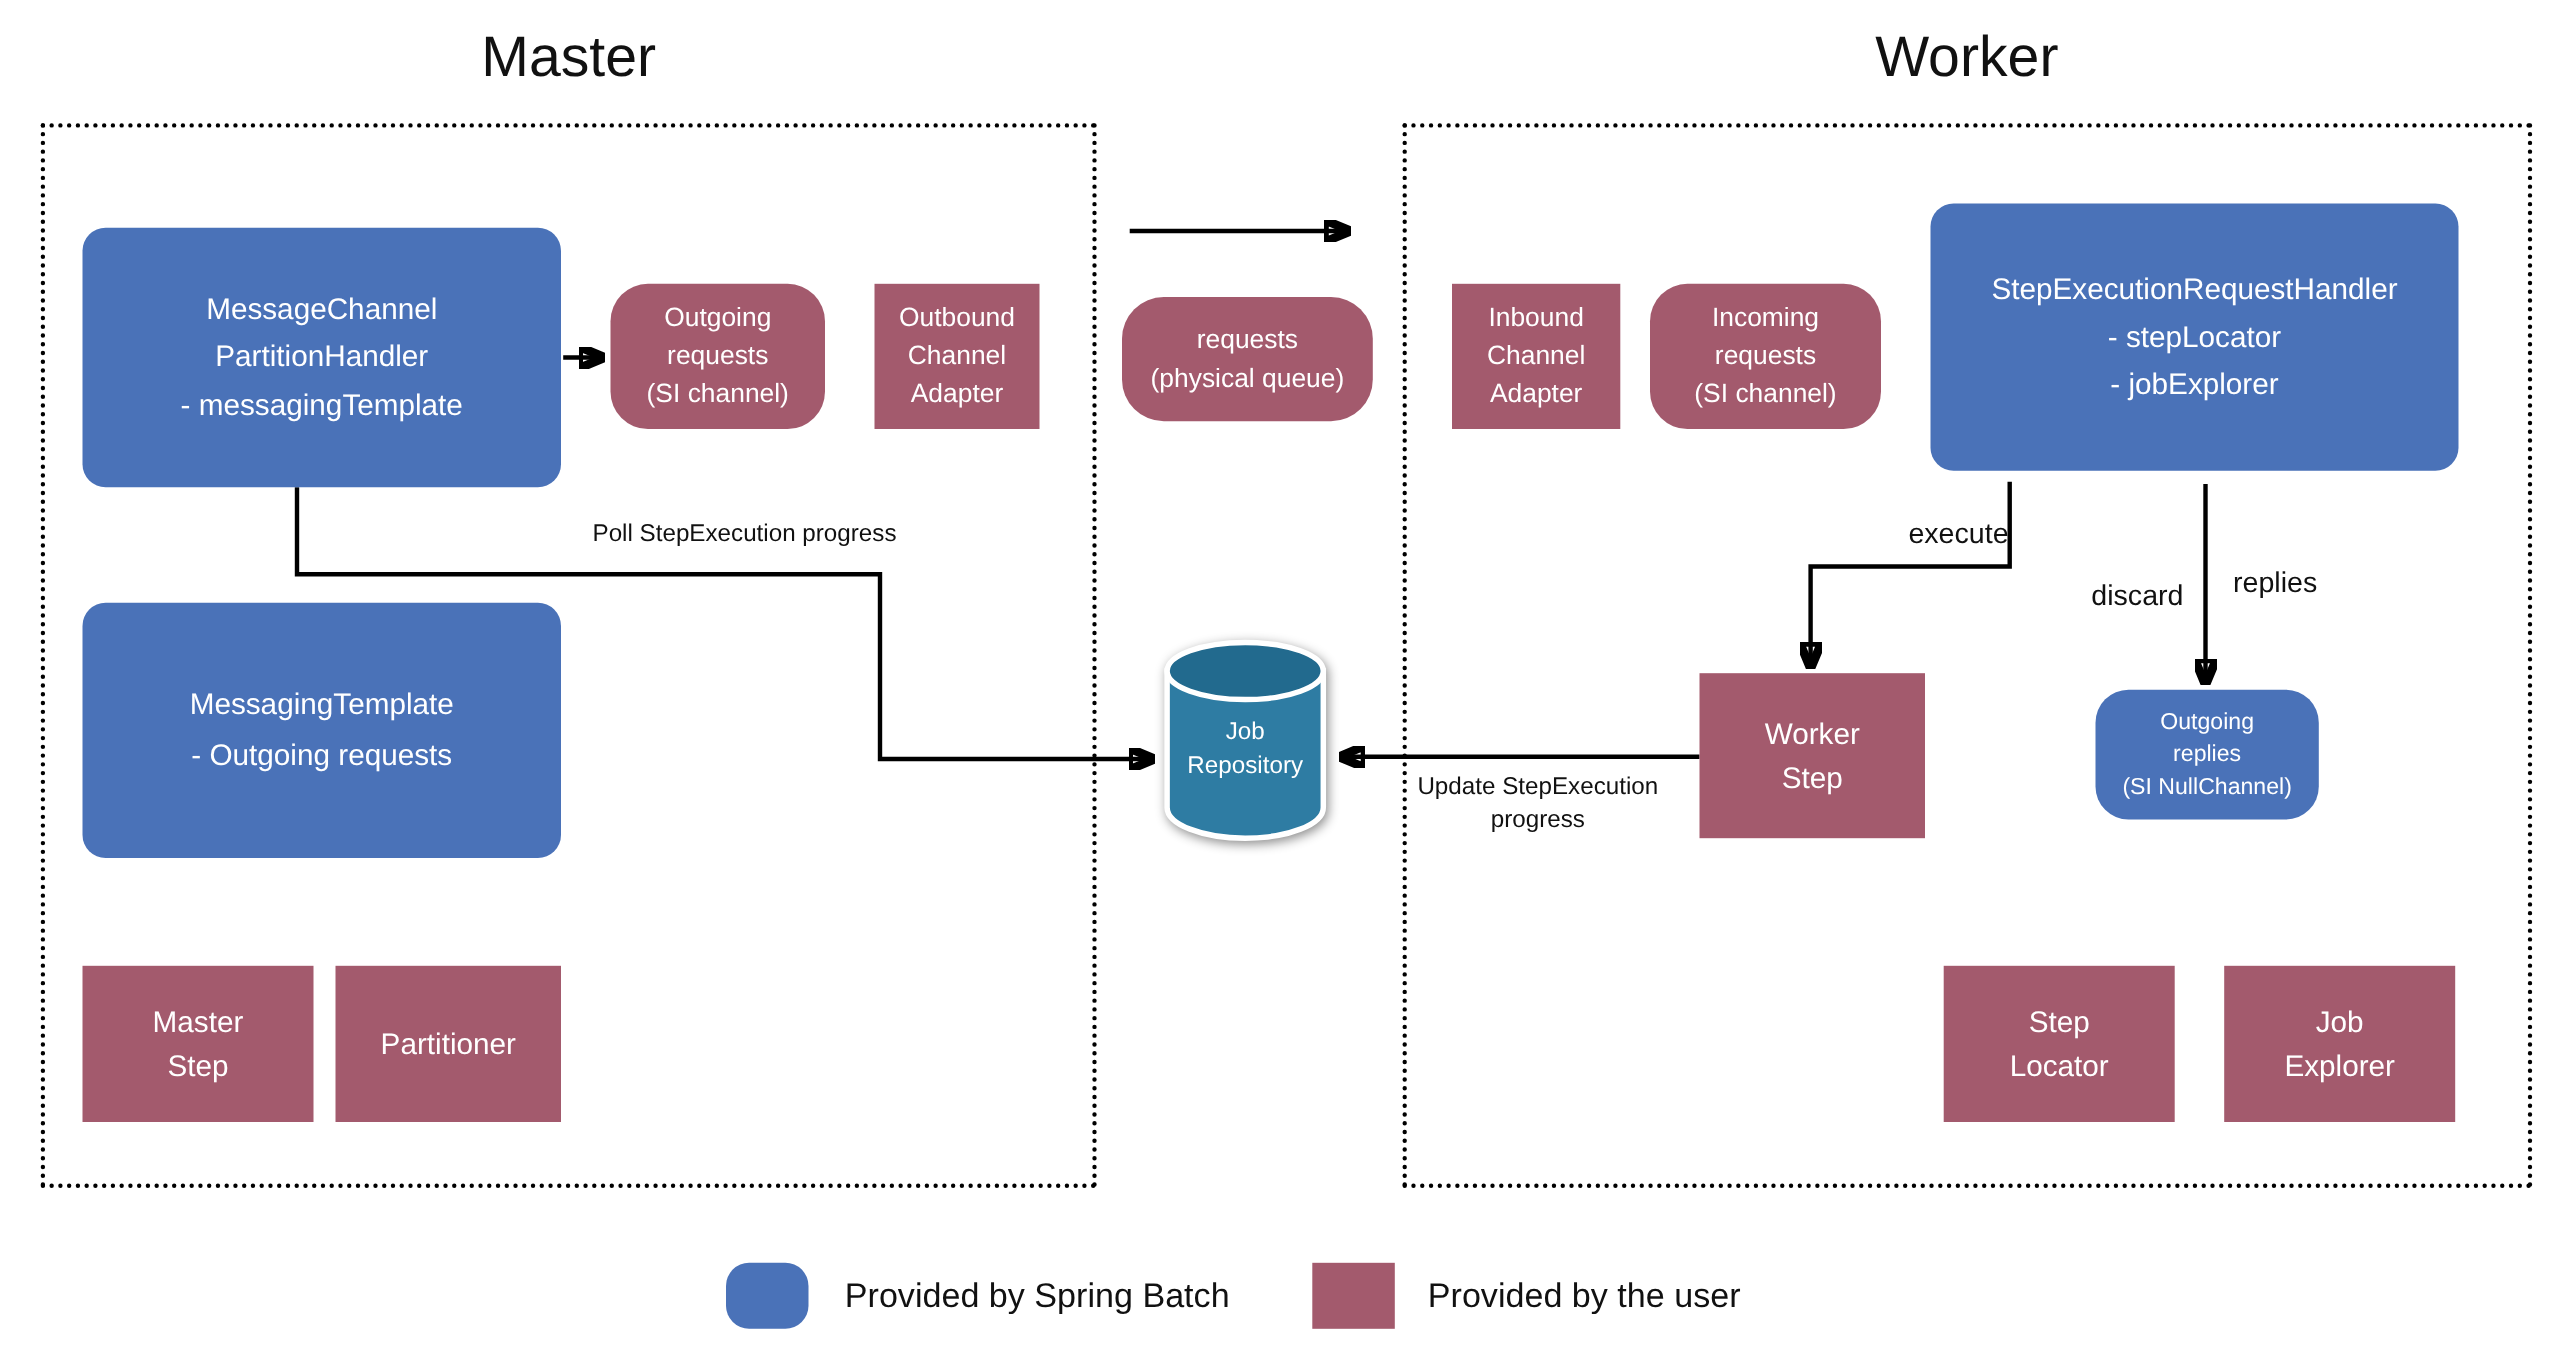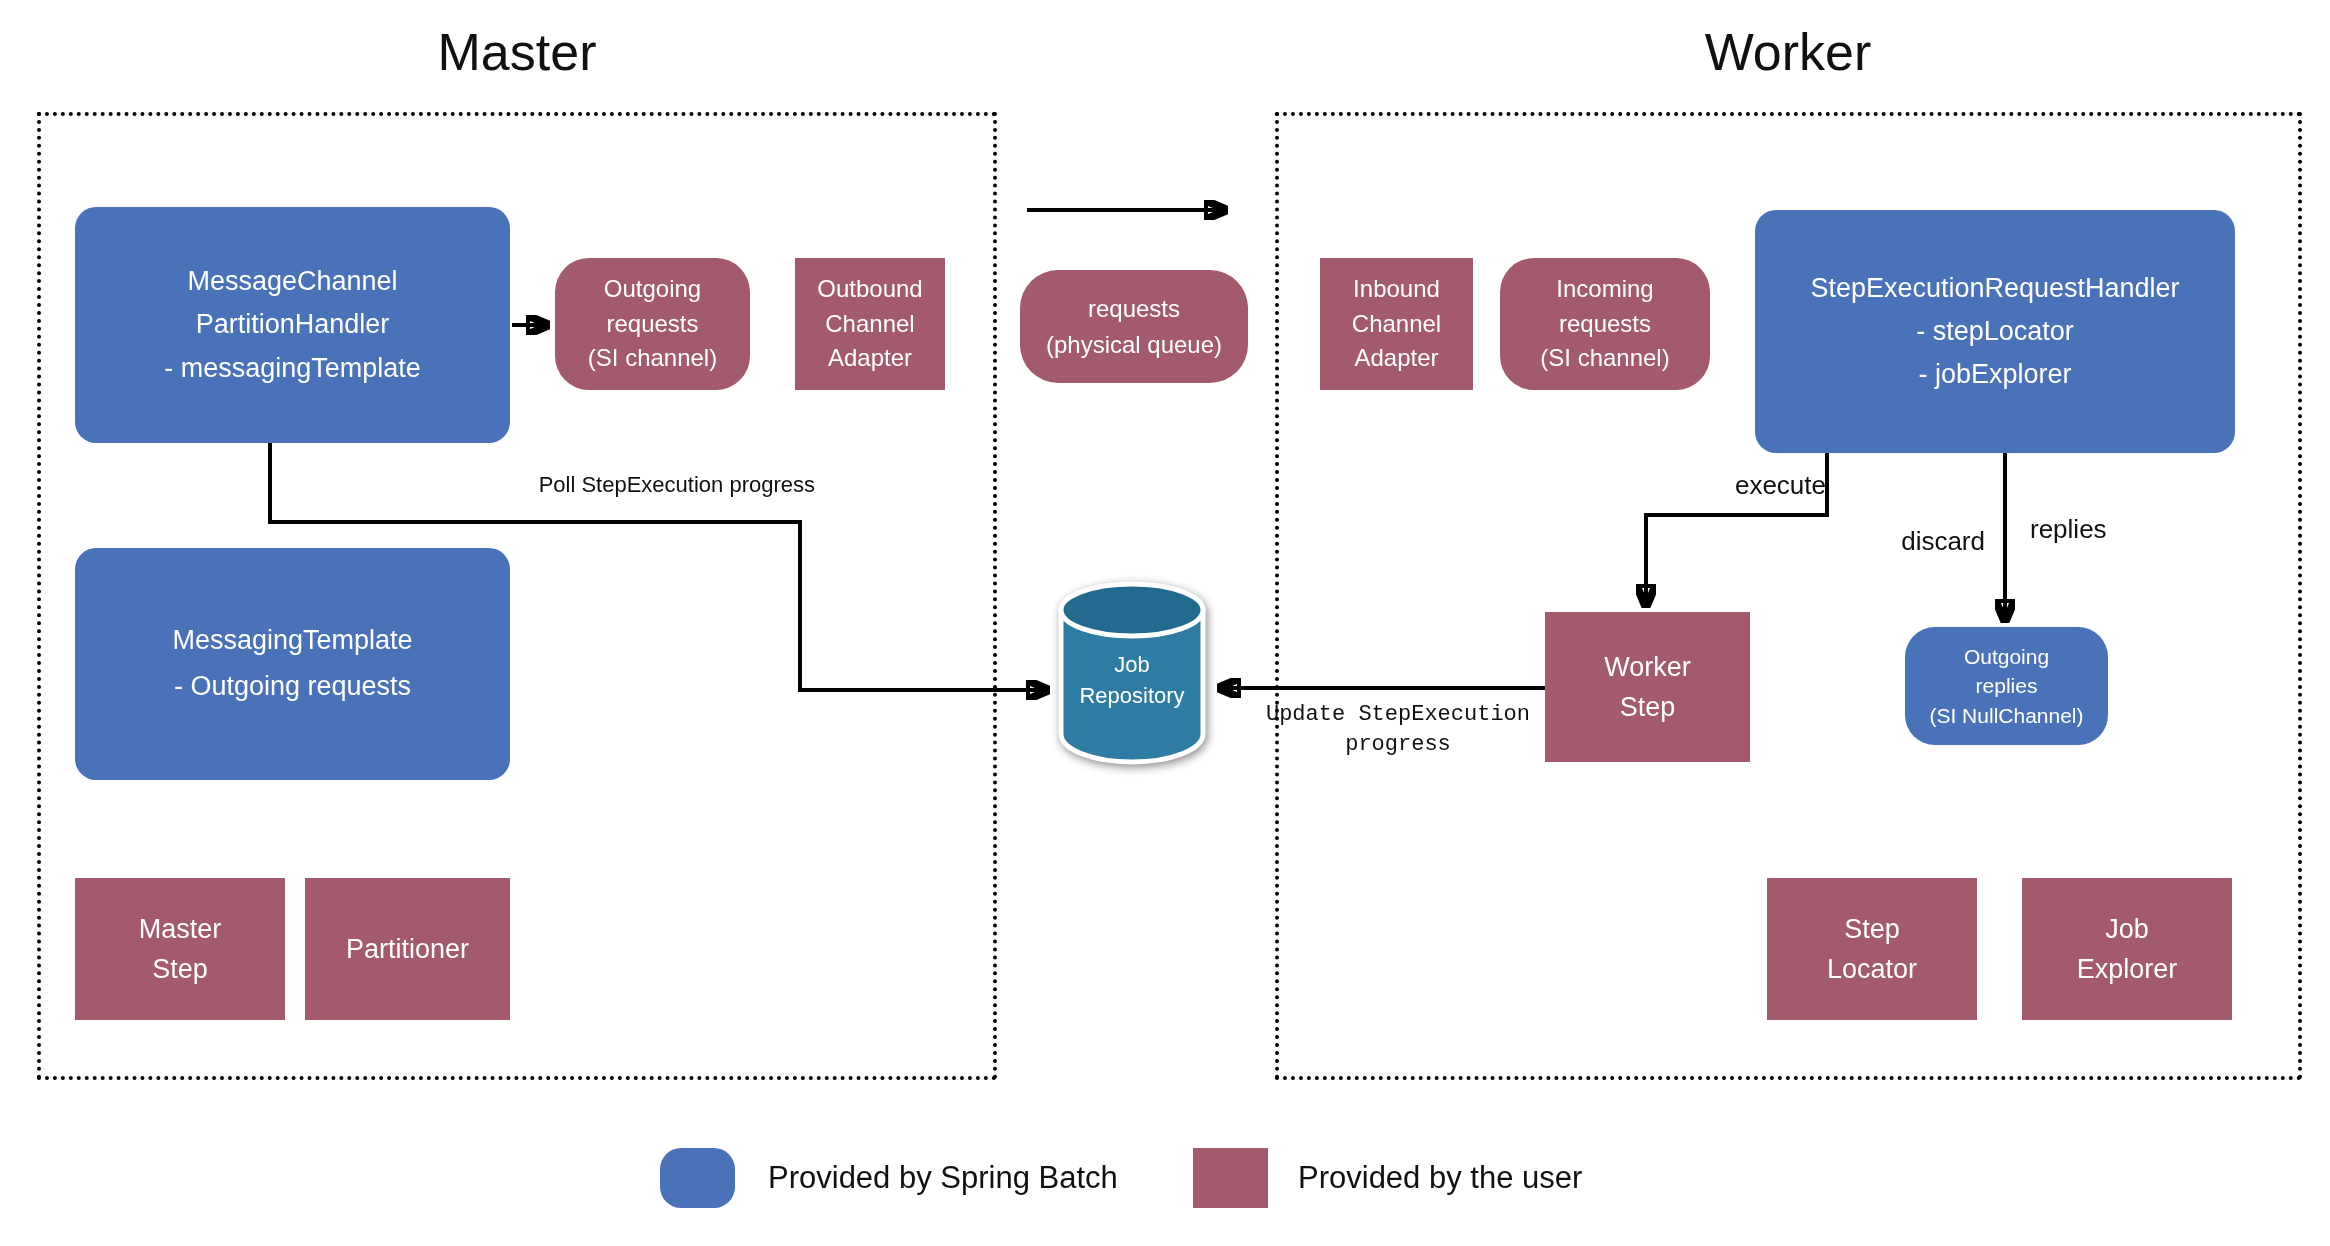--- a/index.html
+++ b/index.html
@@ -56,21 +56,21 @@
   .box.outgoing-requests  { left:555px;  top:258px; width:195px; height:132px; font-size:24px; line-height:1.45; }
   .box.outbound-adapter   { left:795px;  top:258px; width:150px; height:132px; font-size:24px; line-height:1.45; }
   .box.messaging-template { left:75px;   top:548px; width:435px; height:232px; font-size:27px; line-height:1.7; }
   .box.master-step        { left:75px;   top:878px; width:210px; height:142px; font-size:27px; line-height:1.5; }
   .box.partitioner        { left:305px;  top:878px; width:205px; height:142px; font-size:27px; line-height:1.5; }
 
   .box.requests-queue     { left:1020px; top:270px; width:228px; height:113px; font-size:24px; line-height:1.5; border-radius:38px; }
 
   .box.inbound-adapter    { left:1320px; top:258px; width:153px; height:132px; font-size:24px; line-height:1.45; }
   .box.incoming-requests  { left:1500px; top:258px; width:210px; height:132px; font-size:24px; line-height:1.45; }
-  .box.step-exec-handler  { left:1755px; top:210px; width:480px; height:243px; font-size:27px; line-height:1.6; }
+  .box.step-exec-handler  { left:1755px; top:185px; width:480px; height:243px; font-size:27px; line-height:1.6; }
   .box.worker-step        { left:1545px; top:612px; width:205px; height:150px; font-size:27px; line-height:1.5; }
   .box.outgoing-replies   { left:1905px; top:627px; width:203px; height:118px; font-size:21px; line-height:1.4; border-radius:30px; }
   .box.step-locator       { left:1767px; top:878px; width:210px; height:142px; font-size:27px; line-height:1.5; }
   .box.job-explorer       { left:2022px; top:878px; width:210px; height:142px; font-size:27px; line-height:1.5; }
 
   .cylinder {
     position:absolute;
     left:1057px; top:578px; width:150px; height:190px;
     z-index:2;
     filter:drop-shadow(2px 3px 5px rgba(0,0,0,0.45));
@@ -82,21 +82,21 @@
     white-space:pre-line;
   }
 
   .label {
     position:absolute;
     color:#111;
     white-space:pre-line;
     z-index:3;
   }
   .label.poll    { left:415px;  top:472px; width:400px; font-size:22px; text-align:right; }
-  .label.update  { left:1238px; top:700px; width:320px; font-size:22px; text-align:center; line-height:1.35;font-family:Liberation Mono, monospace; }
+  .label.update  { left:1238px; top:700px; width:320px; font-size:22px; text-align:center; line-height:1.35; }
   .label.execute { left:1626px; top:470px; width:200px; font-size:26px; text-align:right; }
   .label.discard { left:1830px; top:514px; width:155px; font-size:26px; text-align:right;margin-top:12px; }
   .label.replies { left:2030px; top:514px; width:150px; font-size:26px; text-align:left; }
 
   .legend {
     position:absolute; left:0; top:1140px; width:2330px; height:80px;
     z-index:3;
   }
   .swatch { position:absolute; width:75px; height:60px; top:8px; }
   .swatch.blue-swatch   { left:660px; }

